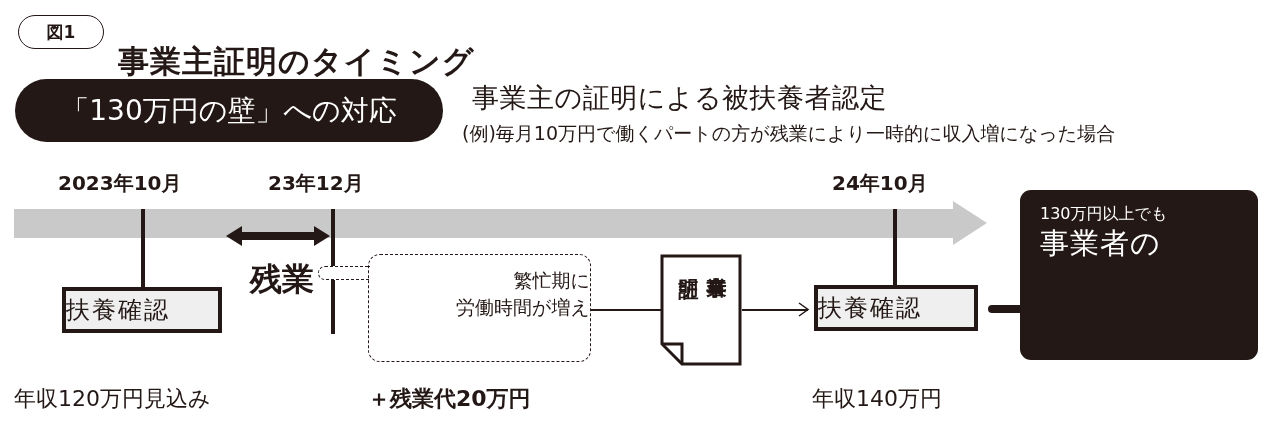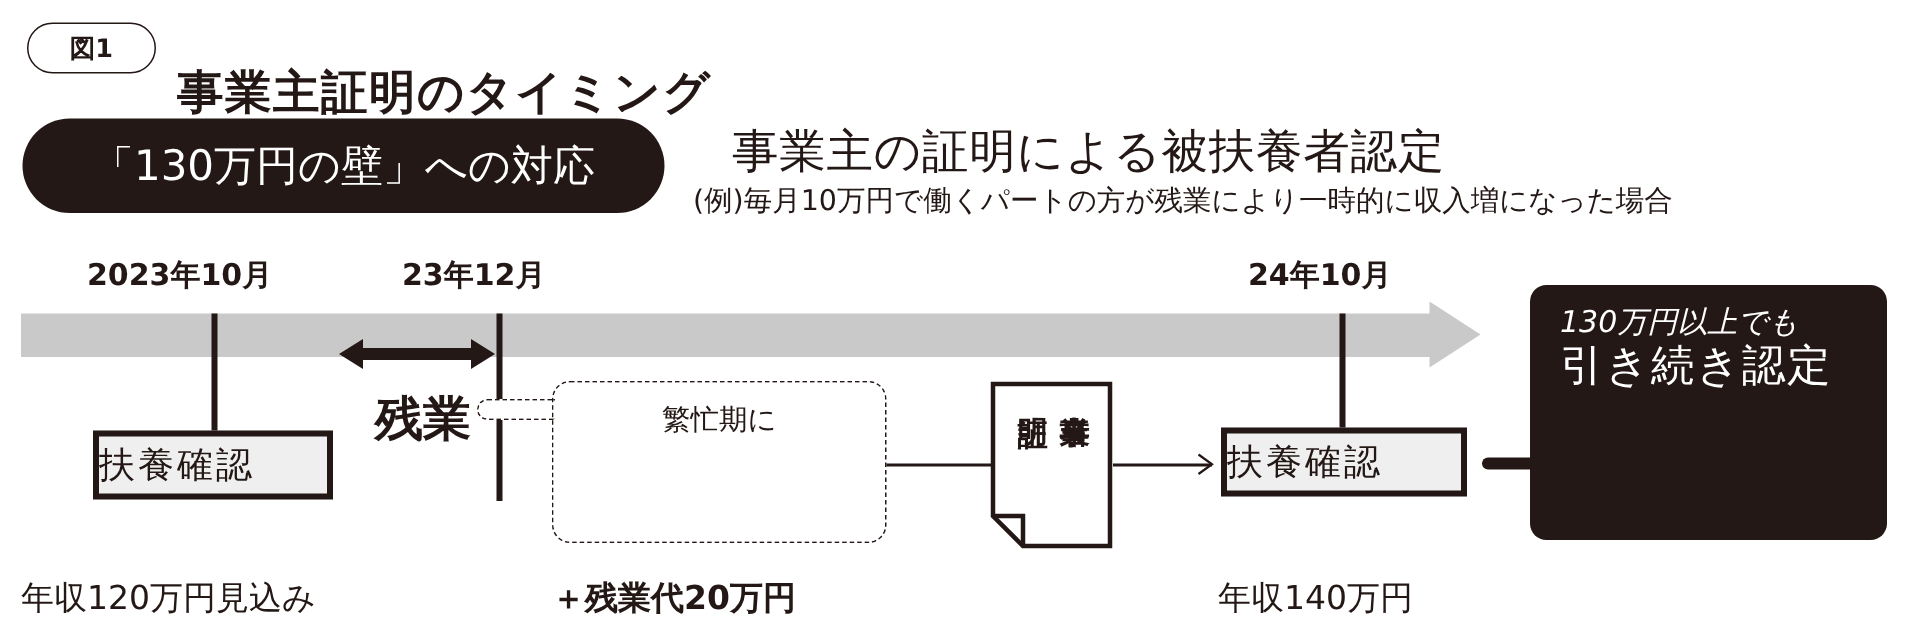--- a/index.html
+++ b/index.html
@@ -9,52 +9,52 @@
 
   
   .fig-badge { left:18px; top:15px; width:86px; height:34px; border:1.5px solid #231815;
                border-radius:18px; box-sizing:border-box; display:flex; align-items:center;
                justify-content:center; font-size:17px; font-weight:bold; }
   .fig-title { left:118px; top:10px; font-size:31px; font-weight:bold; letter-spacing:1px; white-space:nowrap;margin-top:31px; }
 
   .pill { left:15px; top:79px; width:428px; height:63px; background:#231815; color:#fff;
           border-radius:32px; display:flex; align-items:center; justify-content:center;
           font-size:28px; white-space:nowrap; }
-  .sub-title { left:488px; top:80px; font-size:31px; white-space:nowrap; letter-spacing:0.5px; }
+  .sub-title { left:472px; top:80px; font-size:27px; white-space:nowrap; letter-spacing:0.5px; }
   .sub-note { left:462px; top:121px; font-size:19px; white-space:nowrap; }
 
   
   .bar { left:14px; top:209px; width:940px; height:29px; background:#c9c9c9; }
   .bar-head { left:953px; top:201px; width:0; height:0; border-top:22px solid transparent;
               border-bottom:22px solid transparent; border-left:34px solid #c9c9c9; }
 
   .date { font-size:20px; font-weight:bold; white-space:nowrap; }
   .vline { width:4px; background:#231815; }
 
   .dbl-arrow { left:226px; top:226px; width:104px; height:20px; }
   .overtime-label { left:250px; top:258px; font-size:32px; font-weight:bold; }
 
   .box { border:4px solid #231815; background:#efefef; box-sizing:border-box; display:flex;
          align-items:center; justify-content:flex-start; font-size:24px; letter-spacing:2px; }
 
   .bubble { left:368px; top:254px; width:223px; height:108px; border:1.5px dashed #231815;
-            border-radius:12px; box-sizing:border-box; text-align:center; font-size:19px;
+            border-radius:12px; box-sizing:border-box; text-align:right; font-size:19px;
             line-height:27px; padding-top:12px; }
   .bubble-tail { left:318px; top:266px; width:52px; height:14px; border:1.5px dashed #231815;
                  border-right:none; border-radius:8px 0 0 8px; box-sizing:border-box; background:#fff; }
 
   .conn { height:1.5px; background:#231815; }
 
   .doc { left:660px; top:254px; width:82px; height:112px; }
   .doc-text { left:668px; top:262px; font-size:20px; font-weight:bold; line-height:22px; }
   .doc-col { position:absolute; writing-mode:vertical-rl; }
 
   .result { left:1020px; top:190px; width:238px; height:170px; background:#231815; color:#fff;
             border-radius:11px; box-sizing:border-box; padding:12px 0 0 20px; }
-  .result .small { font-size:20px; line-height:24px; white-space:nowrap;font-style:italic; }
+  .result .small { font-size:16px; line-height:24px; white-space:nowrap; }
   .result .big { font-size:29px; line-height:35px; white-space:nowrap; letter-spacing:1px; }
   .result-link { left:988px; top:305px; width:36px; height:8px; background:#231815; border-radius:4px; }
 
   .bottom { font-size:22px; white-space:nowrap; top:384px; }
 </style>
 </head>
 <body>
 
 <div class="abs fig-badge">図1</div>
 <div class="abs fig-title">事業主証明のタイミング</div>
@@ -79,20 +79,21 @@
 </svg>
 <div class="abs overtime-label">残業</div>
 
 <div class="abs box" style="left:62px; top:287px; width:160px; height:46px;">
   <span>扶養確認</span>
 </div>
 
 <div class="abs bubble-tail"></div>
 <div class="abs bubble">
   <div>繁忙期に</div>
+  <div>労働時間が増え</div>
 </div>
 
 <div class="abs conn" style="left:591px; top:309px; width:70px;"></div>
 <div class="abs conn" style="left:742px; top:309px; width:66px;"></div>
 <svg class="abs" style="left:798px; top:302px; width:12px; height:15px;" viewBox="0 0 12 15">
   <polyline points="1,1 10,7.5 1,14" fill="none" stroke="#231815" stroke-width="1.5"></polyline>
 </svg>
 
 <svg class="abs doc" viewBox="0 0 82 112">
   <path d="M2,2 H80 V110 H22 L2,90 Z" fill="#fff" stroke="#231815" stroke-width="3"></path>
@@ -103,18 +104,18 @@
   <span class="doc-col" style="right:34px; top:0;">証明</span>
 </div>
 
 <div class="abs box" style="left:814px; top:285px; width:164px; height:46px;">
   <span>扶養確認</span>
 </div>
 
 <div class="abs result-link"></div>
 <div class="abs result">
   <div class="small">130万円以上でも</div>
-  <div class="big">引き続き認定</div>
+  <div class="big">事業者の</div>
 </div>
 
 <div class="abs bottom" style="left:14px;">年収120万円見込み</div>
 <div class="abs bottom" style="left:368px; font-weight:bold;">＋残業代20万円</div>
 <div class="abs bottom" style="left:812px;">年収140万円</div>
 
 </body></html>

